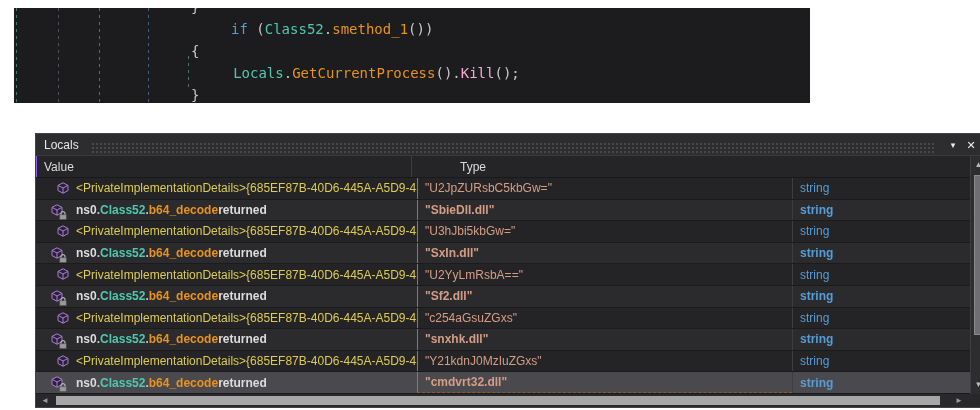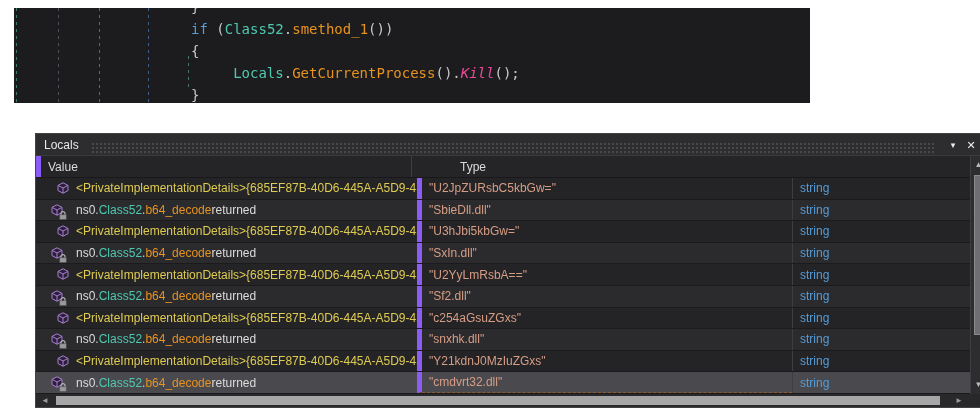--- a/index.html
+++ b/index.html
@@ -49,27 +49,27 @@
   }
   .tb-btn{width:18px;text-align:center;color:#ececec;font-size:11px;line-height:20px;}
   .tb-btn.menu{font-size:9px;}
 
   .header{
     display:flex;height:22px;background:#252528;
     border-bottom:1px solid #19191b;box-sizing:border-box;
   }
   .hcell{display:flex;align-items:center;box-sizing:border-box;padding-left:7px;color:#dcdcdc;}
   .w-name{width:381px;}
-  .w-value{width:375px;border-left:5px solid #8b5cf6;}
+  .w-value{width:375px;border-left:1px solid #8b5cf6;}
   .w-type{width:178px;border-left:1px solid #3e3e42;padding-left:48px;}
 
   .rows{position:relative;width:934px;}
   .row{display:flex;height:21.6px;box-sizing:border-box;border-bottom:1px solid #1b1b1d;}
   .row.field{background:#242427;}
-  .row.method{background:#2b2b2e;}
+  .row.method{background:#2b2b2e;font-weight:bold;}
   .row.selected{background:#4a4a4e;}
   .cell{display:flex;align-items:center;box-sizing:border-box;overflow:hidden;white-space:nowrap;}
   .cell.w-value,.cell.w-type{padding-left:7px;}
   .row.selected .cell.w-value{border-bottom:1px dashed #8f5a2e;}
   .icon-wrap{position:relative;flex:0 0 40px;height:100%;}
   .icon-wrap svg.cube{position:absolute;top:4px;}
   .row.field  .icon-wrap svg.cube{left:21px;}
   .row.method .icon-wrap svg.cube{left:15px;}
   .icon-wrap svg.lock{position:absolute;left:23px;top:11px;}
 
@@ -96,23 +96,23 @@
 <body>
 
 <div class="code-panel">
   <div class="guide g1"></div>
   <div class="guide g2"></div>
   <div class="guide g3"></div>
   <div class="guide g4"></div>
   <div class="guide scope"></div>
   <div class="code-lines">
       <div class="code-line"><span>                     </span><span style="color: rgb(200, 200, 200);">}</span></div>
-      <div class="code-line"><span>                     </span><span style="color: rgb(86, 156, 214);">if </span><span style="color: rgb(200, 200, 200);">(</span><span style="color: rgb(78, 201, 176);">Class52</span><span style="color: rgb(200, 200, 200);">.</span><span style="color: rgb(232, 147, 31);">smethod_1</span><span style="color: rgb(200, 200, 200);">())</span></div>
+      <div class="code-line"><span>                     </span><span style="color: rgb(86, 156, 214); margin-left: 40px;">if </span><span style="color: rgb(200, 200, 200);">(</span><span style="color: rgb(78, 201, 176);">Class52</span><span style="color: rgb(200, 200, 200);">.</span><span style="color: rgb(232, 147, 31);">smethod_1</span><span style="color: rgb(200, 200, 200);">())</span></div>
       <div class="code-line"><span>                     </span><span style="color: rgb(200, 200, 200);">{</span></div>
-      <div class="code-line"><span>                          </span><span style="color: rgb(78, 201, 176);">Locals</span><span style="color: rgb(200, 200, 200);">.</span><span style="color: rgb(232, 147, 31);">GetCurrentProcess</span><span style="color: rgb(200, 200, 200);">().</span><span style="color: #ec4899; font-style: italic;">Kill</span><span style="color: rgb(200, 200, 200);">();</span></div>
+      <div class="code-line"><span>                          </span><span style="color: rgb(78, 201, 176);">Locals</span><span style="color: rgb(200, 200, 200);">.</span><span style="color: rgb(232, 147, 31);">GetCurrentProcess</span><span style="color: rgb(200, 200, 200);">().</span><span style="color: #f9a8d4;">Kill</span><span style="color: rgb(200, 200, 200);">();</span></div>
       <div class="code-line"><span>                     </span><span style="color: rgb(200, 200, 200);">}</span></div>
     </div>
 </div>
 
 <div class="locals">
 
   <div class="titlebar">
     <span class="title-text">Locals</span>
     <div class="grip"></div>
     <span class="tb-btn menu">▾</span>

